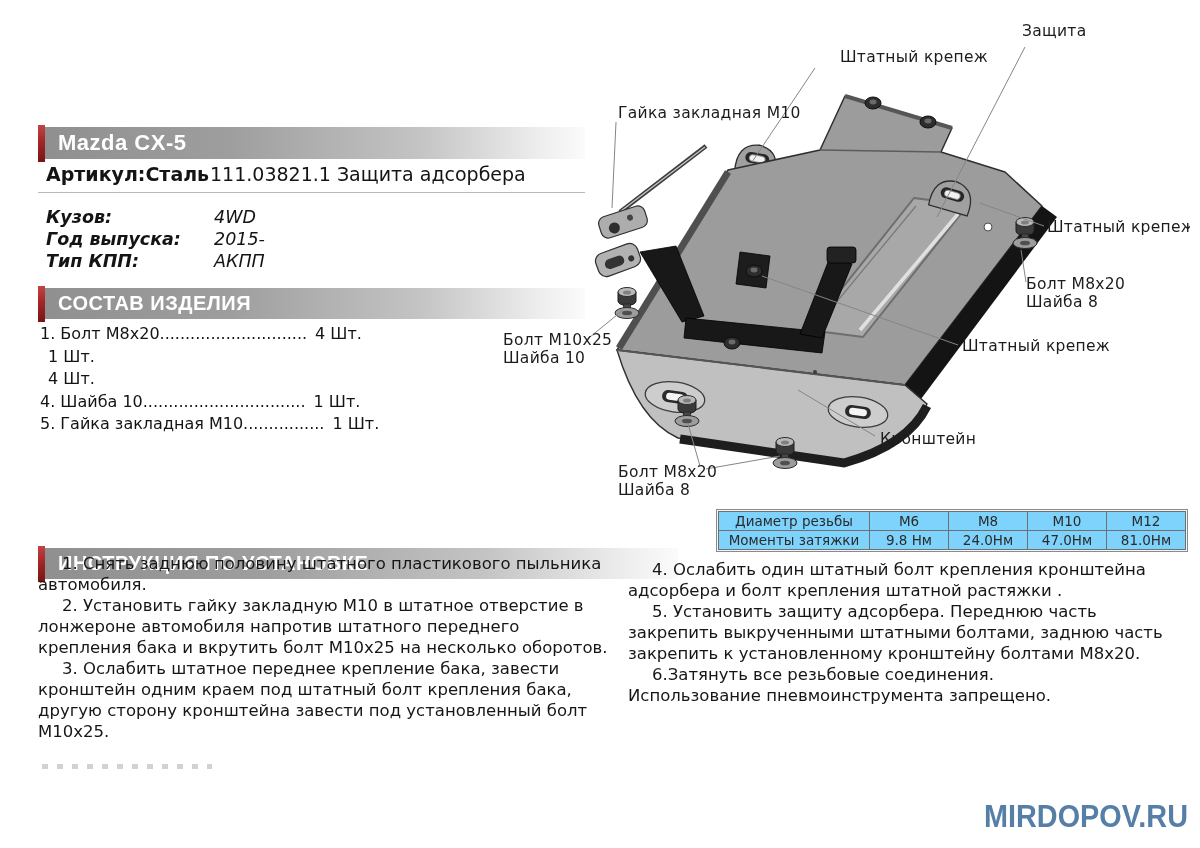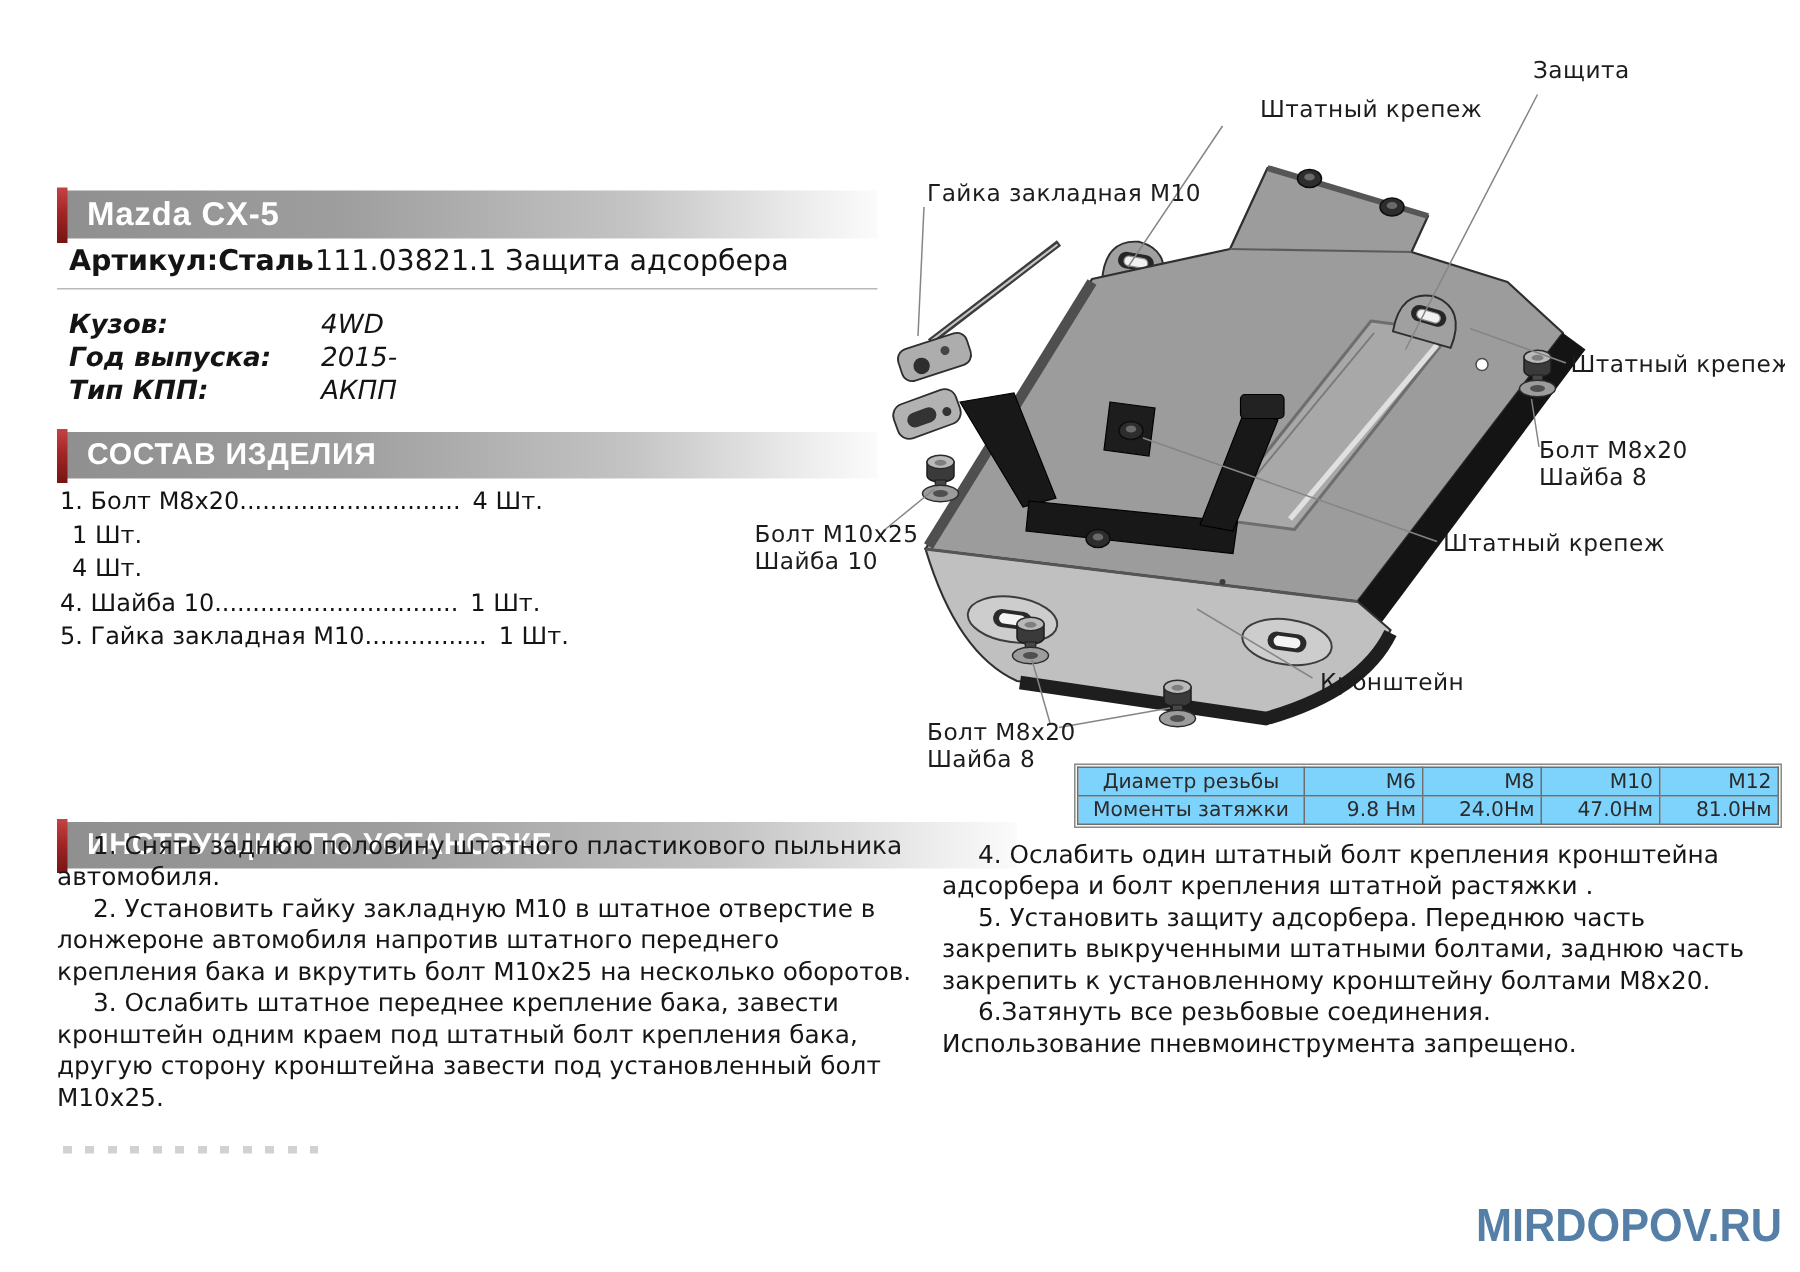--- a/index.html
+++ b/index.html
@@ -43,21 +43,21 @@
   .part-row .qty { margin-left:8px; }
 
   
   .torque-wrap { position:absolute; left:716px; top:509px; border:1px solid #8a8a8a; background:#f4f4f4; padding:1px; }
   table.torque { border-collapse:collapse; }
   table.torque td {
     border:1px solid #6f6f6f; background:#7dd3fc; font-size:13.5px; color:#2b2b2b;
     text-align:center; height:18px; padding:0 4px;
   }
   table.torque td.c0 { width:142px; }
-  table.torque td.cx { width:70px;text-align:right; }
+  table.torque td.cx { width:70px; }
 
   
   .instr-col { position:absolute; font-size:16.5px; line-height:21px; color:#161616; }
   #instr-left  { left:38px;  top:553px; width:578px; }
   #instr-right { left:628px; top:559px; width:550px; }
   .instr-col p { margin:0; text-indent:24px; }
   .instr-col p.no-indent { text-indent:0; }
 
   
   .crop-artifact {
@@ -66,21 +66,21 @@
   }
 
   
   .watermark {
     position:absolute; left:984px; top:799px; font-size:31px; font-weight:bold;
     color:#567fa8; letter-spacing:0px; transform:scaleX(0.93); transform-origin:left center;
     font-family:"Liberation Sans","DejaVu Sans",sans-serif; white-space:nowrap;
   }
 
   
-  .diagram { position:absolute; left:480px; top:16px; width:710px; height:505px; }
+  .diagram { position:absolute; left:480px; top:0; width:710px; height:505px; }
   .diagram svg { display:block; }
   .diagram text { font-family:"DejaVu Sans",sans-serif; font-size:15.5px; fill:#1c1c1c; letter-spacing:0.3px; }
   .leader { stroke:#858585; stroke-width:1; fill:none; }
 </style>
 </head>
 <body>
 
 <div class="page">
 
   <div class="bar" id="title-bar">

